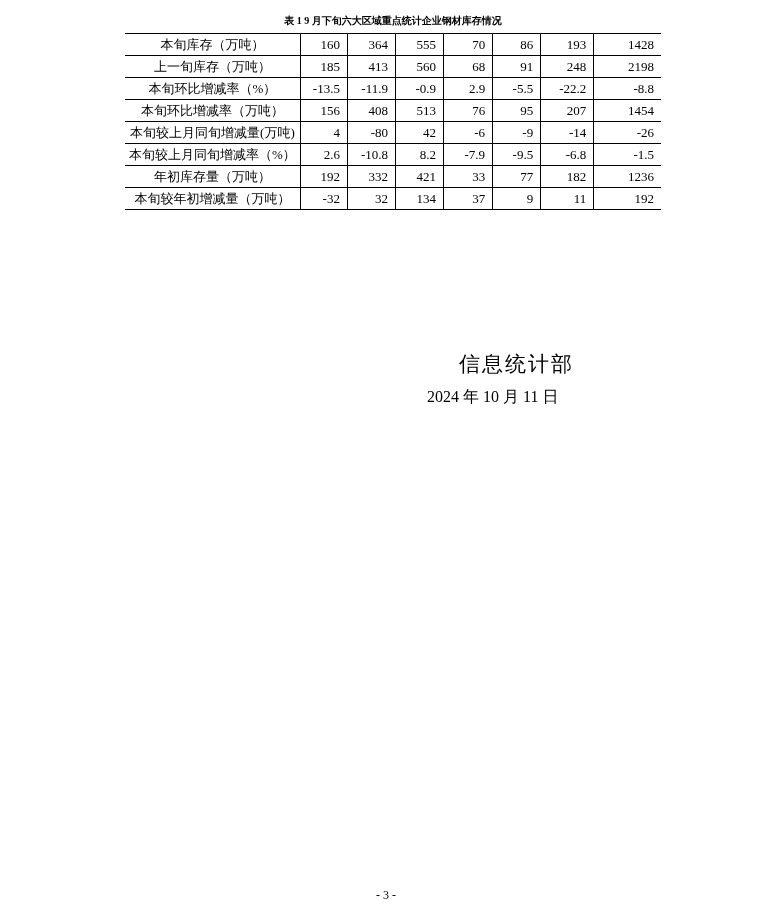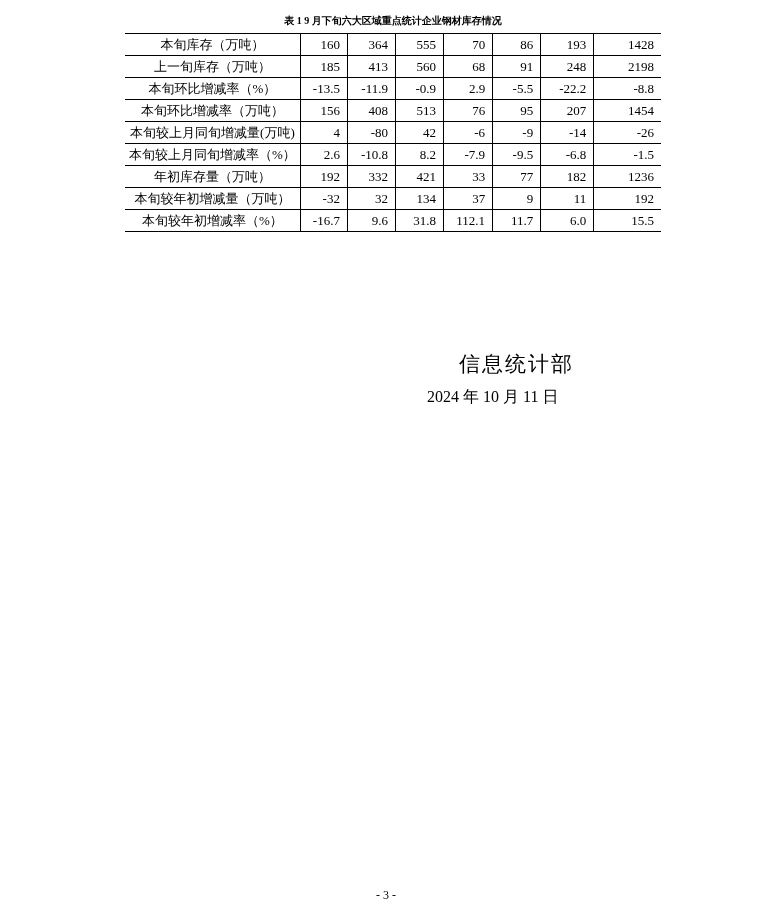--- a/index.html
+++ b/index.html
@@ -173,28 +173,18 @@
     <tr>
       <td class="lbl">本旬较年初增减量（万吨）</td>
       <td class="num">-32</td>
       <td class="num">32</td>
       <td class="num">134</td>
       <td class="num">37</td>
       <td class="num">9</td>
       <td class="num">11</td>
       <td class="num">192</td>
     </tr>
-    <tr>
-      <td class="lbl">本旬较年初增减率（%）</td>
-      <td class="num">-16.7</td>
-      <td class="num">9.6</td>
-      <td class="num">31.8</td>
-      <td class="num">112.1</td>
-      <td class="num">11.7</td>
-      <td class="num">6.0</td>
-      <td class="num">15.5</td>
-    </tr>
   </tbody>
 </table>
 
 <div class="dept-line">信息统计部</div>
 <div class="date-line">2024 年 10 月 11 日</div>
 <div class="page-number">- 3 -</div>
 
 </body></html>

